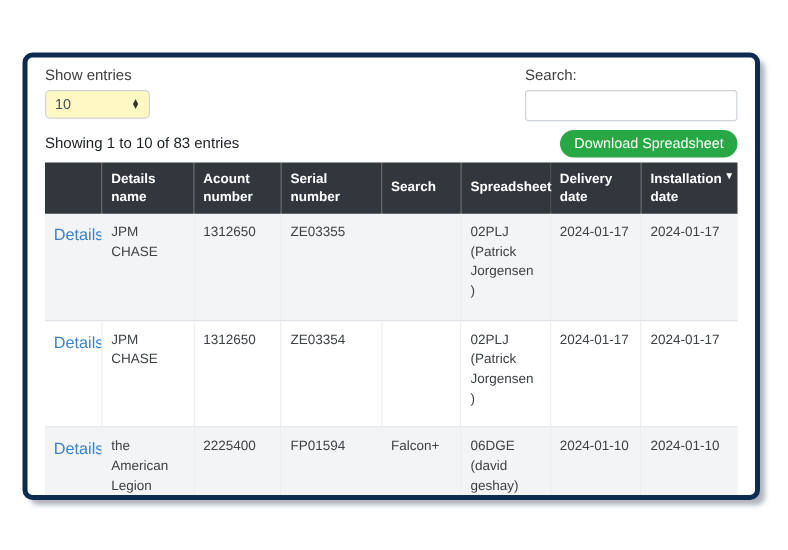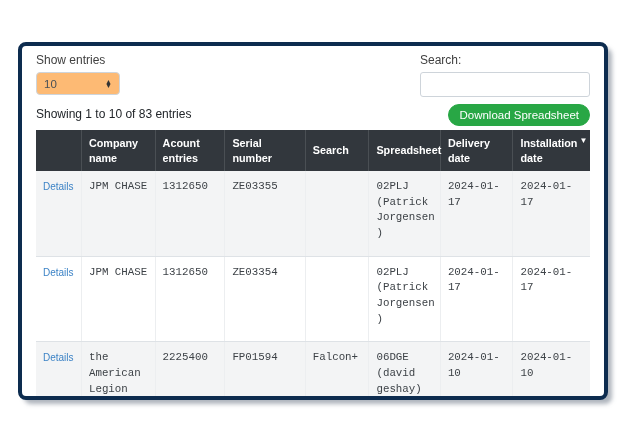--- a/index.html
+++ b/index.html
@@ -7,21 +7,21 @@
   .card {
     position: absolute; left: 18px; top: 42px; width: 590px; height: 358px;
     background: #ffffff; border: 4px solid #0d2c4f; border-radius: 8px;
     padding: 7px 14px 0 14px; overflow: hidden;
     box-shadow: 5px 5px 4px -1px rgba(110,120,135,0.55);
   }
   .controls-row { display: flex; justify-content: space-between; align-items: flex-start; }
   .control-label { font-size: 12px; color: #404040; display: block; margin-bottom: 5px; }
   .entries-select {
     width: 84px; height: 23px; border: 1px solid #ced4da; border-radius: 4px;
-    background: #fdba74; display: flex; align-items: center; justify-content: space-between;
+    background: #fef9c3; display: flex; align-items: center; justify-content: space-between;
     padding: 0 7px; font-size: 11.5px; color: #495057; cursor: pointer;
   }
   .select-arrows { display: flex; flex-direction: column; line-height: 4px; color: #333; font-size: 7px; }
   .search-block { width: 170px; }
   .search-input {
     width: 170px; height: 25px; border: 1px solid #ced4da; border-radius: 3px;
     font-size: 12px; padding: 0 7px; color: #495057; outline: none; background: #fff;
     font-family: "Liberation Sans", sans-serif;
   }
   .info-row { display: flex; justify-content: space-between; align-items: flex-end; margin-top: 7px; margin-bottom: 4px; gap: 45px; }
@@ -35,25 +35,25 @@
     background: #32373d; color: #ffffff; font-size: 10.8px; font-weight: bold;
     text-align: left; padding: 6px 7px; vertical-align: middle; line-height: 1.35;
   }
   thead th + th { border-left: 1px solid rgba(255,255,255,0.12); }
   .th-sort { display: flex; justify-content: space-between; align-items: flex-start; }
   .sort-icon { font-size: 8px; color: #ffffff; margin-left: 2px; }
   tbody td {
     font-size: 10.8px; color: #3d4247; padding: 8px 7px; vertical-align: top;
     border-bottom: 1px solid #dee2e6; line-height: 1.45; overflow: hidden;
   }
-  tbody td + td { border-left: 1px solid #eceef0; font-family: Liberation Mono, monospace; }
+  tbody td + td { border-left: 1px solid #eceef0; }
   tbody tr:nth-child(odd) { background: #f3f4f5; }
   tbody tr:nth-child(even) { background: #ffffff; }
   tbody tr.tall td { padding-bottom: 14px; }
-  .details-link { color: #3c83c6; text-decoration: none; font-size: 10px; cursor: pointer; }
+  .details-link { color: #3c83c6; text-decoration: none; font-size: 13px; cursor: pointer; }
   col.c-details { width: 8.2%; }
   col.c-company { width: 13.3%; }
   col.c-account { width: 12.6%; }
   col.c-serial { width: 14.5%; }
   col.c-model { width: 11.5%; }
   col.c-tech { width: 12.9%; }
   col.c-delivery { width: 13.1%; }
   col.c-install { width: 13.9%; }
 </style>
 </head>
@@ -90,22 +90,22 @@
         <col class="c-account">
         <col class="c-serial">
       <col class="c-model">
         <col class="c-tech">
         <col class="c-delivery">
         <col class="c-install">
     </colgroup>
     <thead>
       <tr>
         <th></th>
-        <th>Company name</th>
-        <th>Acount entries</th>
+        <th>Details name</th>
+        <th>Acount number</th>
         <th>Serial number</th>
         <th>Search</th>
         <th>Spreadsheet</th>
         <th>Delivery date</th>
         <th>
           <span class="th-sort">
             <span>Installation date</span>
             <span class="sort-icon">▼</span>
           </span>
         </th>

